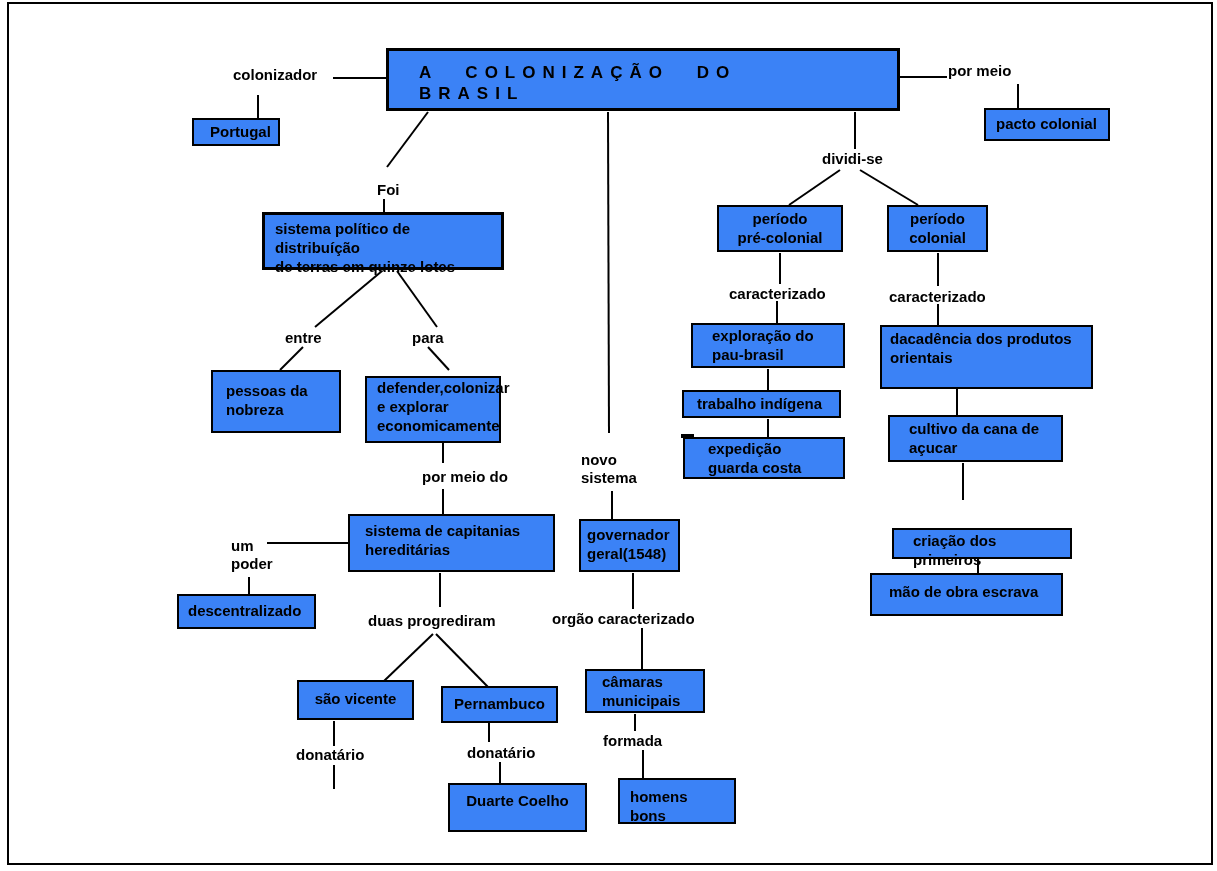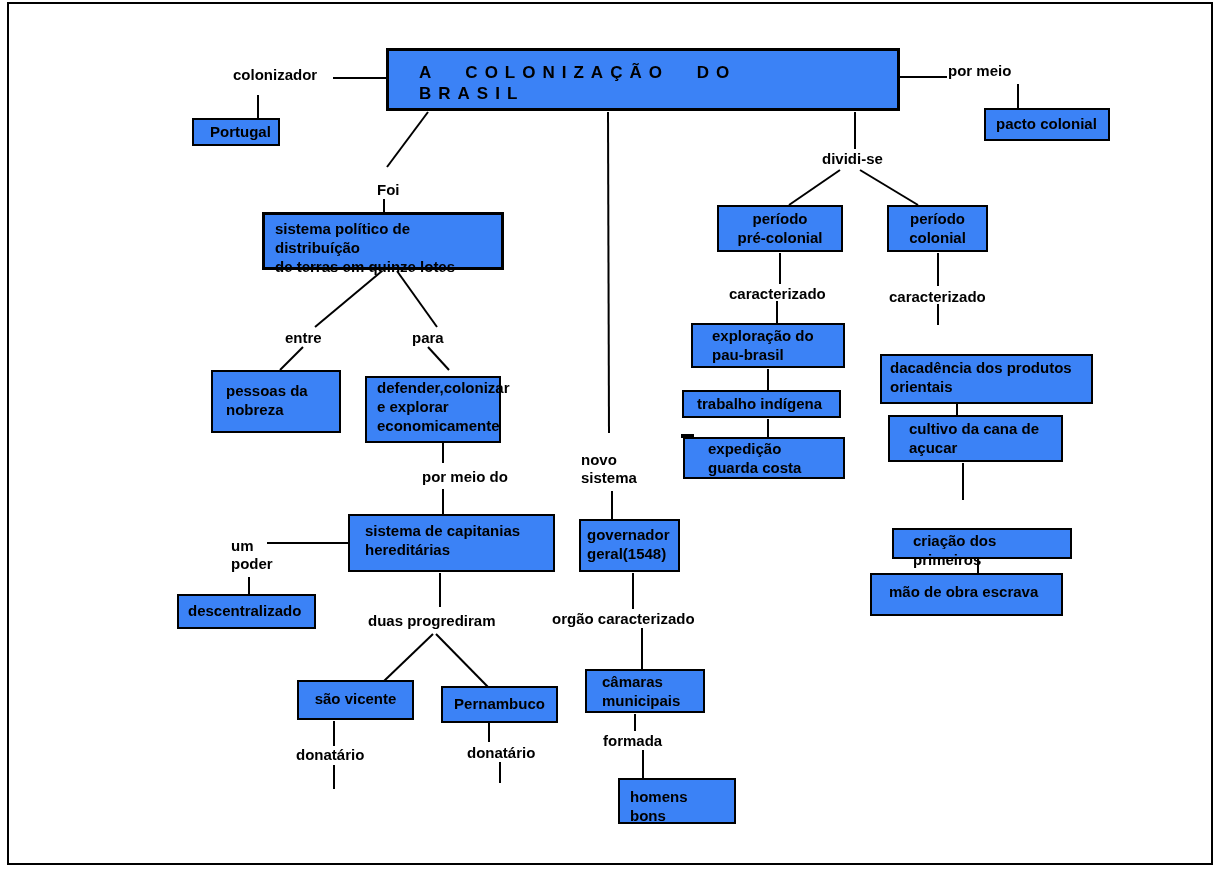--- a/index.html
+++ b/index.html
@@ -92,35 +92,36 @@
     <div class="node" style="left: 211px; top: 370px; width: 130px; height: 63px; border-color: rgb(0, 0, 0); padding: 10px 13px;">pessoas da
 nobreza</div>
     <div class="node" style="left: 365px; top: 376px; width: 136px; height: 67px; border-color: rgb(0, 0, 0); padding: 1px 10px;">defender,colonizar
 e explorar
 economicamente</div>
     <div class="node" style="left: 348px; top: 514px; width: 207px; height: 58px; border-color: rgb(0, 0, 0); padding: 6px 15px;">sistema de capitanias
 hereditárias</div>
     <div class="node" style="left: 177px; top: 594px; width: 139px; height: 35px; border-color: rgb(0, 0, 0); padding: 6px 9px;">descentralizado</div>
     <div class="node" style="left: 297px; top: 680px; width: 117px; height: 40px; border-color: rgb(0, 0, 0); text-align: center; padding: 8px;">são vicente</div>
     <div class="node" style="left: 441px; top: 686px; width: 117px; height: 37px; border-color: rgb(0, 0, 0); text-align: center; padding: 7px 8px;">Pernambuco</div>
+    <div class="node" style="left: 448px; top: 783px; width: 139px; height: 49px; border-color: rgb(0, 0, 0); text-align: center; padding: 7px 8px;">Duarte Coelho</div>
     <div class="node" style="left: 579px; top: 519px; width: 101px; height: 53px; border-color: rgb(0, 0, 0); padding: 5px 6px;">governador
 geral(1548)</div>
     <div class="node" style="left: 585px; top: 669px; width: 120px; height: 44px; border-color: rgb(0, 0, 0); padding: 2px 15px;">câmaras
 municipais</div>
     <div class="node" style="left: 618px; top: 778px; width: 118px; height: 46px; border-color: rgb(0, 0, 0); padding: 8px 10px;">homens bons</div>
     <div class="node" style="left: 717px; top: 205px; width: 126px; height: 47px; border-color: rgb(0, 0, 0); text-align: center; padding: 3px 8px;">período
 pré-colonial</div>
     <div class="node" style="left: 887px; top: 205px; width: 101px; height: 47px; border-color: rgb(0, 0, 0); text-align: center; padding: 3px 8px;">período
 colonial</div>
     <div class="node" style="left: 691px; top: 323px; width: 154px; height: 45px; border-color: rgb(0, 0, 0); padding: 2px 19px;">exploração do
 pau-brasil</div>
     <div class="node" style="left: 682px; top: 390px; width: 159px; height: 28px; border-color: rgb(0, 0, 0); padding: 3px 13px;">trabalho indígena</div>
     <div class="node" style="left: 683px; top: 437px; width: 162px; height: 42px; border-color: rgb(0, 0, 0); padding: 1px 23px;">expedição
 guarda costa</div>
-    <div class="node" style="left: 880px; top: 325px; width: 213px; height: 50px; border-color: rgb(0, 0, 0); padding: 3px 8px; margin-top: 29px;">dacadência dos produtos
+    <div class="node" style="left: 880px; top: 325px; width: 213px; height: 64px; border-color: rgb(0, 0, 0); padding: 3px 8px;">dacadência dos produtos
 orientais</div>
     <div class="node" style="left: 888px; top: 415px; width: 175px; height: 47px; border-color: rgb(0, 0, 0); padding: 3px 19px;">cultivo da cana de
 açucar</div>
     <div class="node" style="left: 892px; top: 528px; width: 180px; height: 31px; border-color: rgb(0, 0, 0); padding: 2px 19px;">criação dos
 primeiros engenhos</div>
     <div class="node" style="left: 870px; top: 573px; width: 193px; height: 43px; border-color: rgb(0, 0, 0); padding: 8px 17px;">mão de obra escrava</div>
     <div class="lbl" style="left: 233px; top: 66px;">colonizador</div>
     <div class="lbl" style="left: 948px; top: 62px;">por meio</div>
     <div class="lbl" style="left: 377px; top: 181px;">Foi</div>
     <div class="lbl" style="left: 822px; top: 150px;">dividi-se</div>

